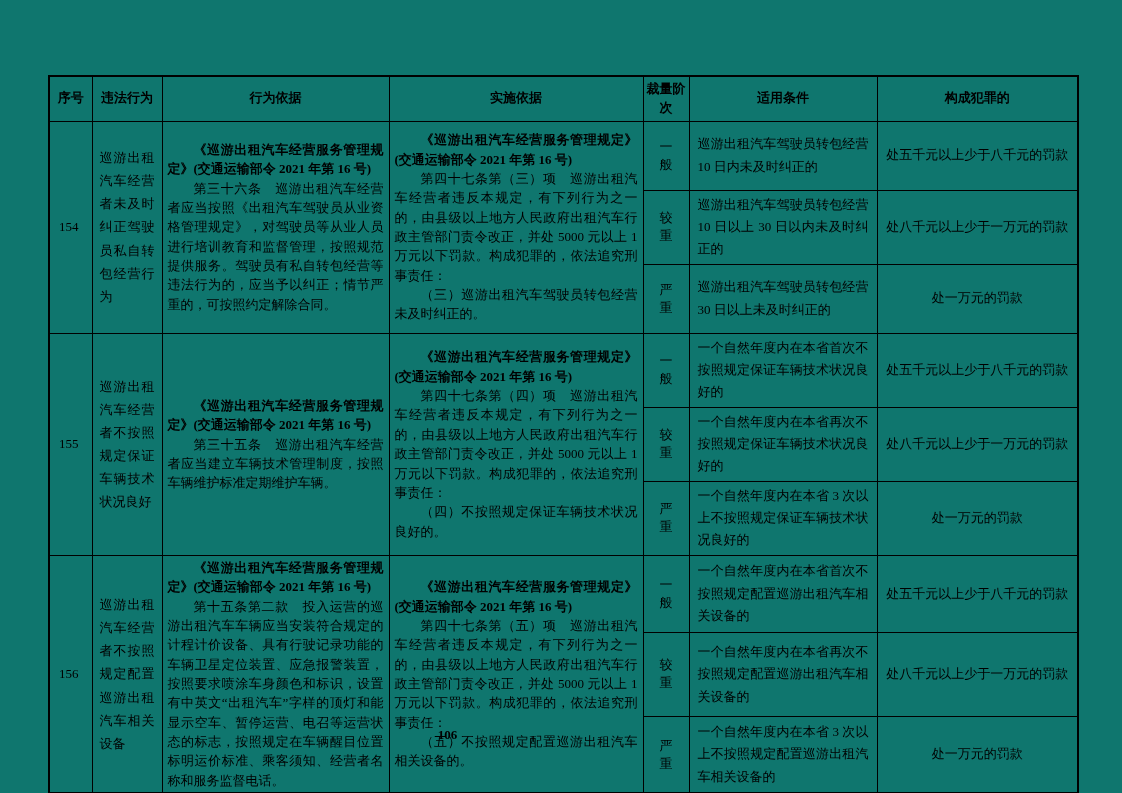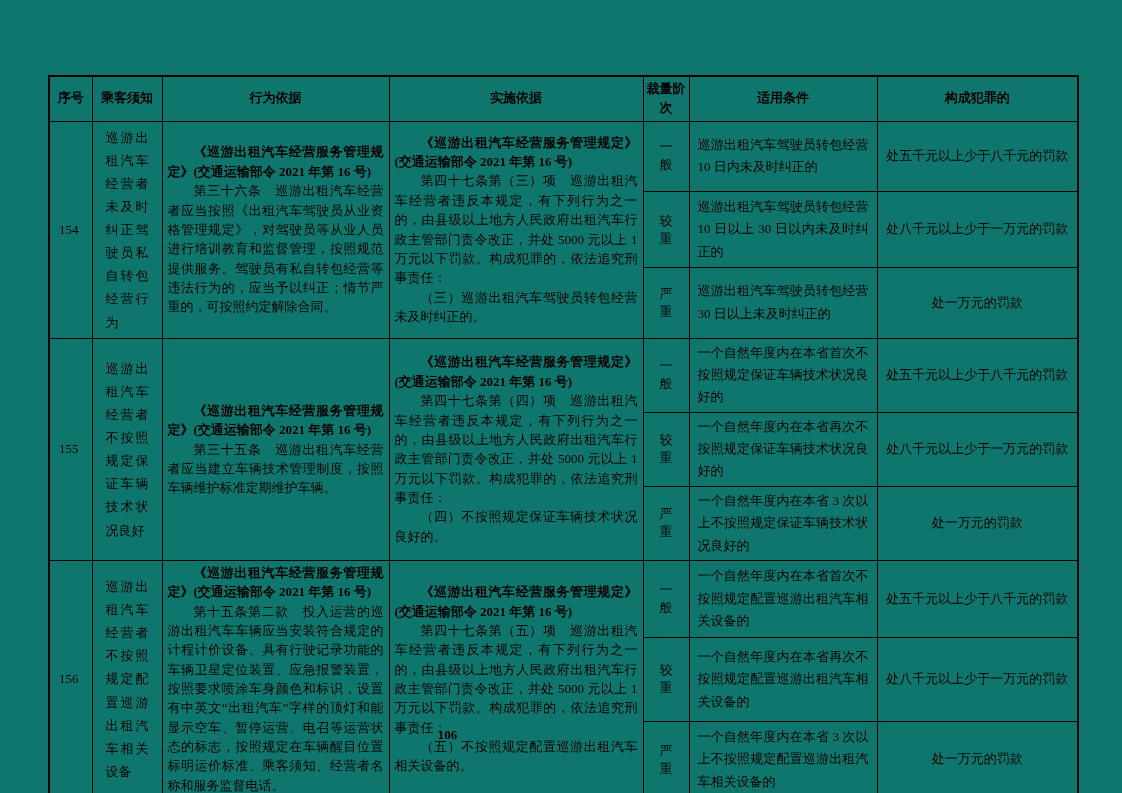--- a/index.html
+++ b/index.html
@@ -32,21 +32,21 @@
   }
   thead th {
     font-weight: bold;
     text-align: center;
     height: 45px;
     line-height: 1.45;
     padding: 2px 3px;
   }
   td.c-num { padding: 9px; }
   td.c-violation {
-    padding: 4px 13px;
+    padding: 4px 7px;
     line-height: 1.78;
     text-align: justify;
     text-justify: inter-character;
   }
   td.c-basis {
     padding: 2px 5px;
     line-height: 1.49;
     text-align: justify;
   }
   td.c-basis p { margin: 0; text-indent: 2em; }
@@ -83,21 +83,21 @@
       <col style="width:70px">
       <col style="width:227px">
       <col style="width:254px">
       <col style="width:46px">
       <col style="width:188px">
       <col style="width:201px">
     </colgroup>
     <thead>
       <tr>
         <th>序号</th>
-        <th>乘客须知</th>
+        <th>违法行为</th>
         <th>行为依据</th>
         <th>实施依据</th>
         <th>裁量阶次</th>
         <th>适用条件</th>
         <th>构成犯罪的</th>
       </tr>
     </thead>
     <tbody>
 
       <tr style="height:52px;">

